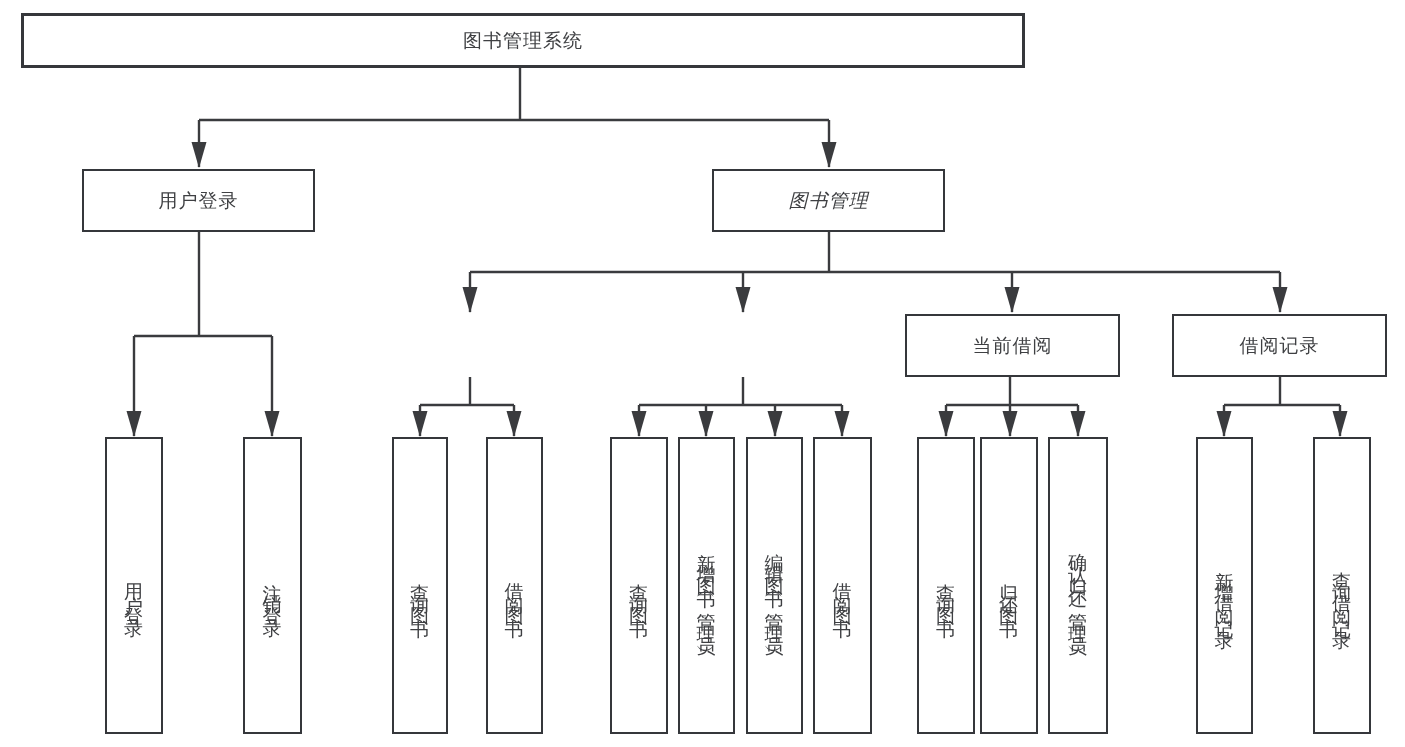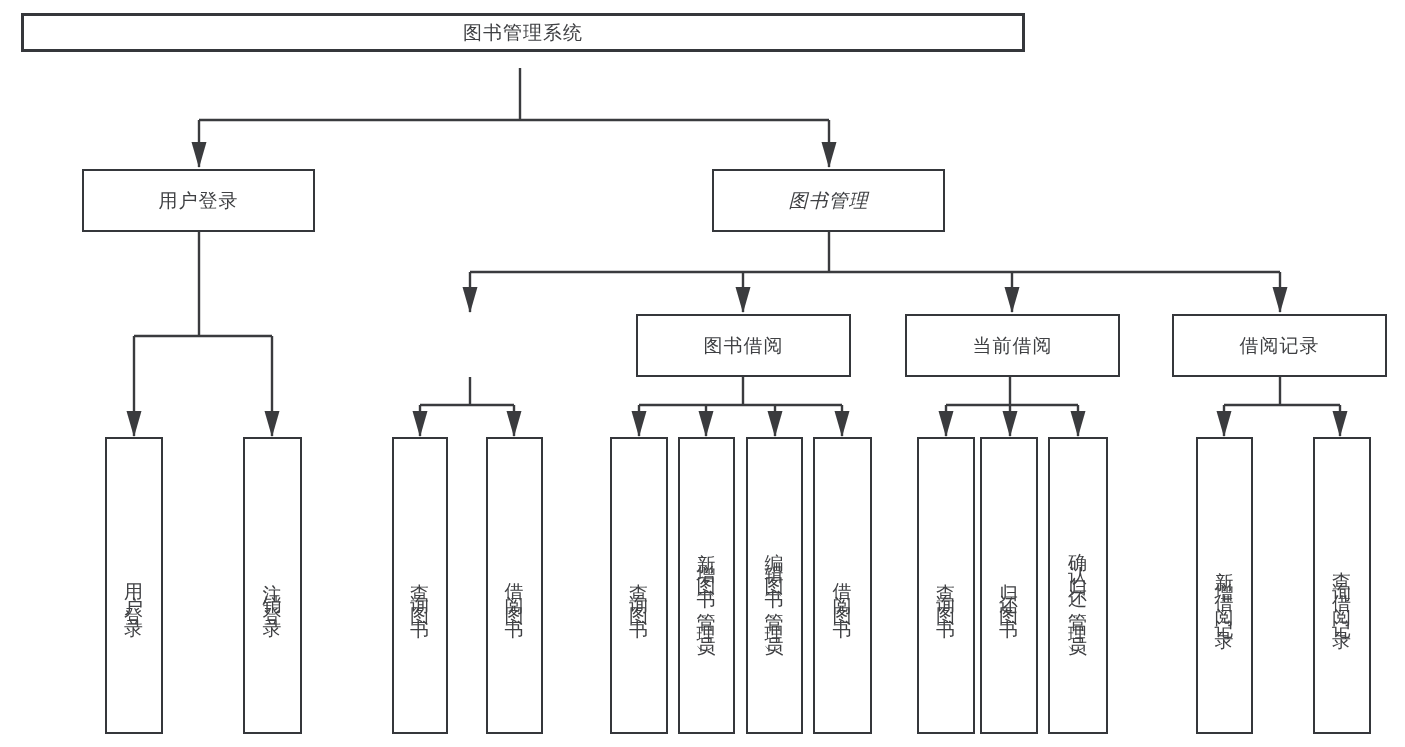--- a/index.html
+++ b/index.html
@@ -66,34 +66,31 @@
       <line x1="946" y1="405" x2="946" y2="436" marker-end="url(#arw)"></line>
       <line x1="1010" y1="405" x2="1010" y2="436" marker-end="url(#arw)"></line>
       <line x1="1078" y1="405" x2="1078" y2="436" marker-end="url(#arw)"></line>
 
       <path d="M1280,377 V405 M1224,405 H1340"></path>
       <line x1="1224" y1="405" x2="1224" y2="436" marker-end="url(#arw)"></line>
       <line x1="1340" y1="405" x2="1340" y2="436" marker-end="url(#arw)"></line>
     </g>
   </svg>
 
-  <div class="node hbox root-node" style="left:21px; top:13px; width:1004px; height:39px;">
+  <div class="node hbox root-node" style="left:21px; top:13px; width:1004px; height:55px;">
     <span>图书管理系统</span>
   </div>
 
   <div class="node hbox" style="left:82px; top:169px; width:233px; height:63px;">
     <span>用户登录</span>
   </div>
   <div class="node hbox" style="left:712px; top:169px; width:233px; height:63px;font-style:italic;">
     <span>图书管理</span>
   </div>
 
-  <div class="node hbox" style="left:636px; top:314px; width:215px; height:63px;">
-    <span>图书借阅</span>
-  </div>
   <div class="node hbox" style="left:905px; top:314px; width:215px; height:63px;">
     <span>当前借阅</span>
   </div>
   <div class="node hbox" style="left:1172px; top:314px; width:215px; height:63px;">
     <span>借阅记录</span>
   </div>
 
   <div class="node vbox" style="left:105px; top:437px; width:58px; height:297px;">
     <span class="vtext">用户登录</span>
   </div>

